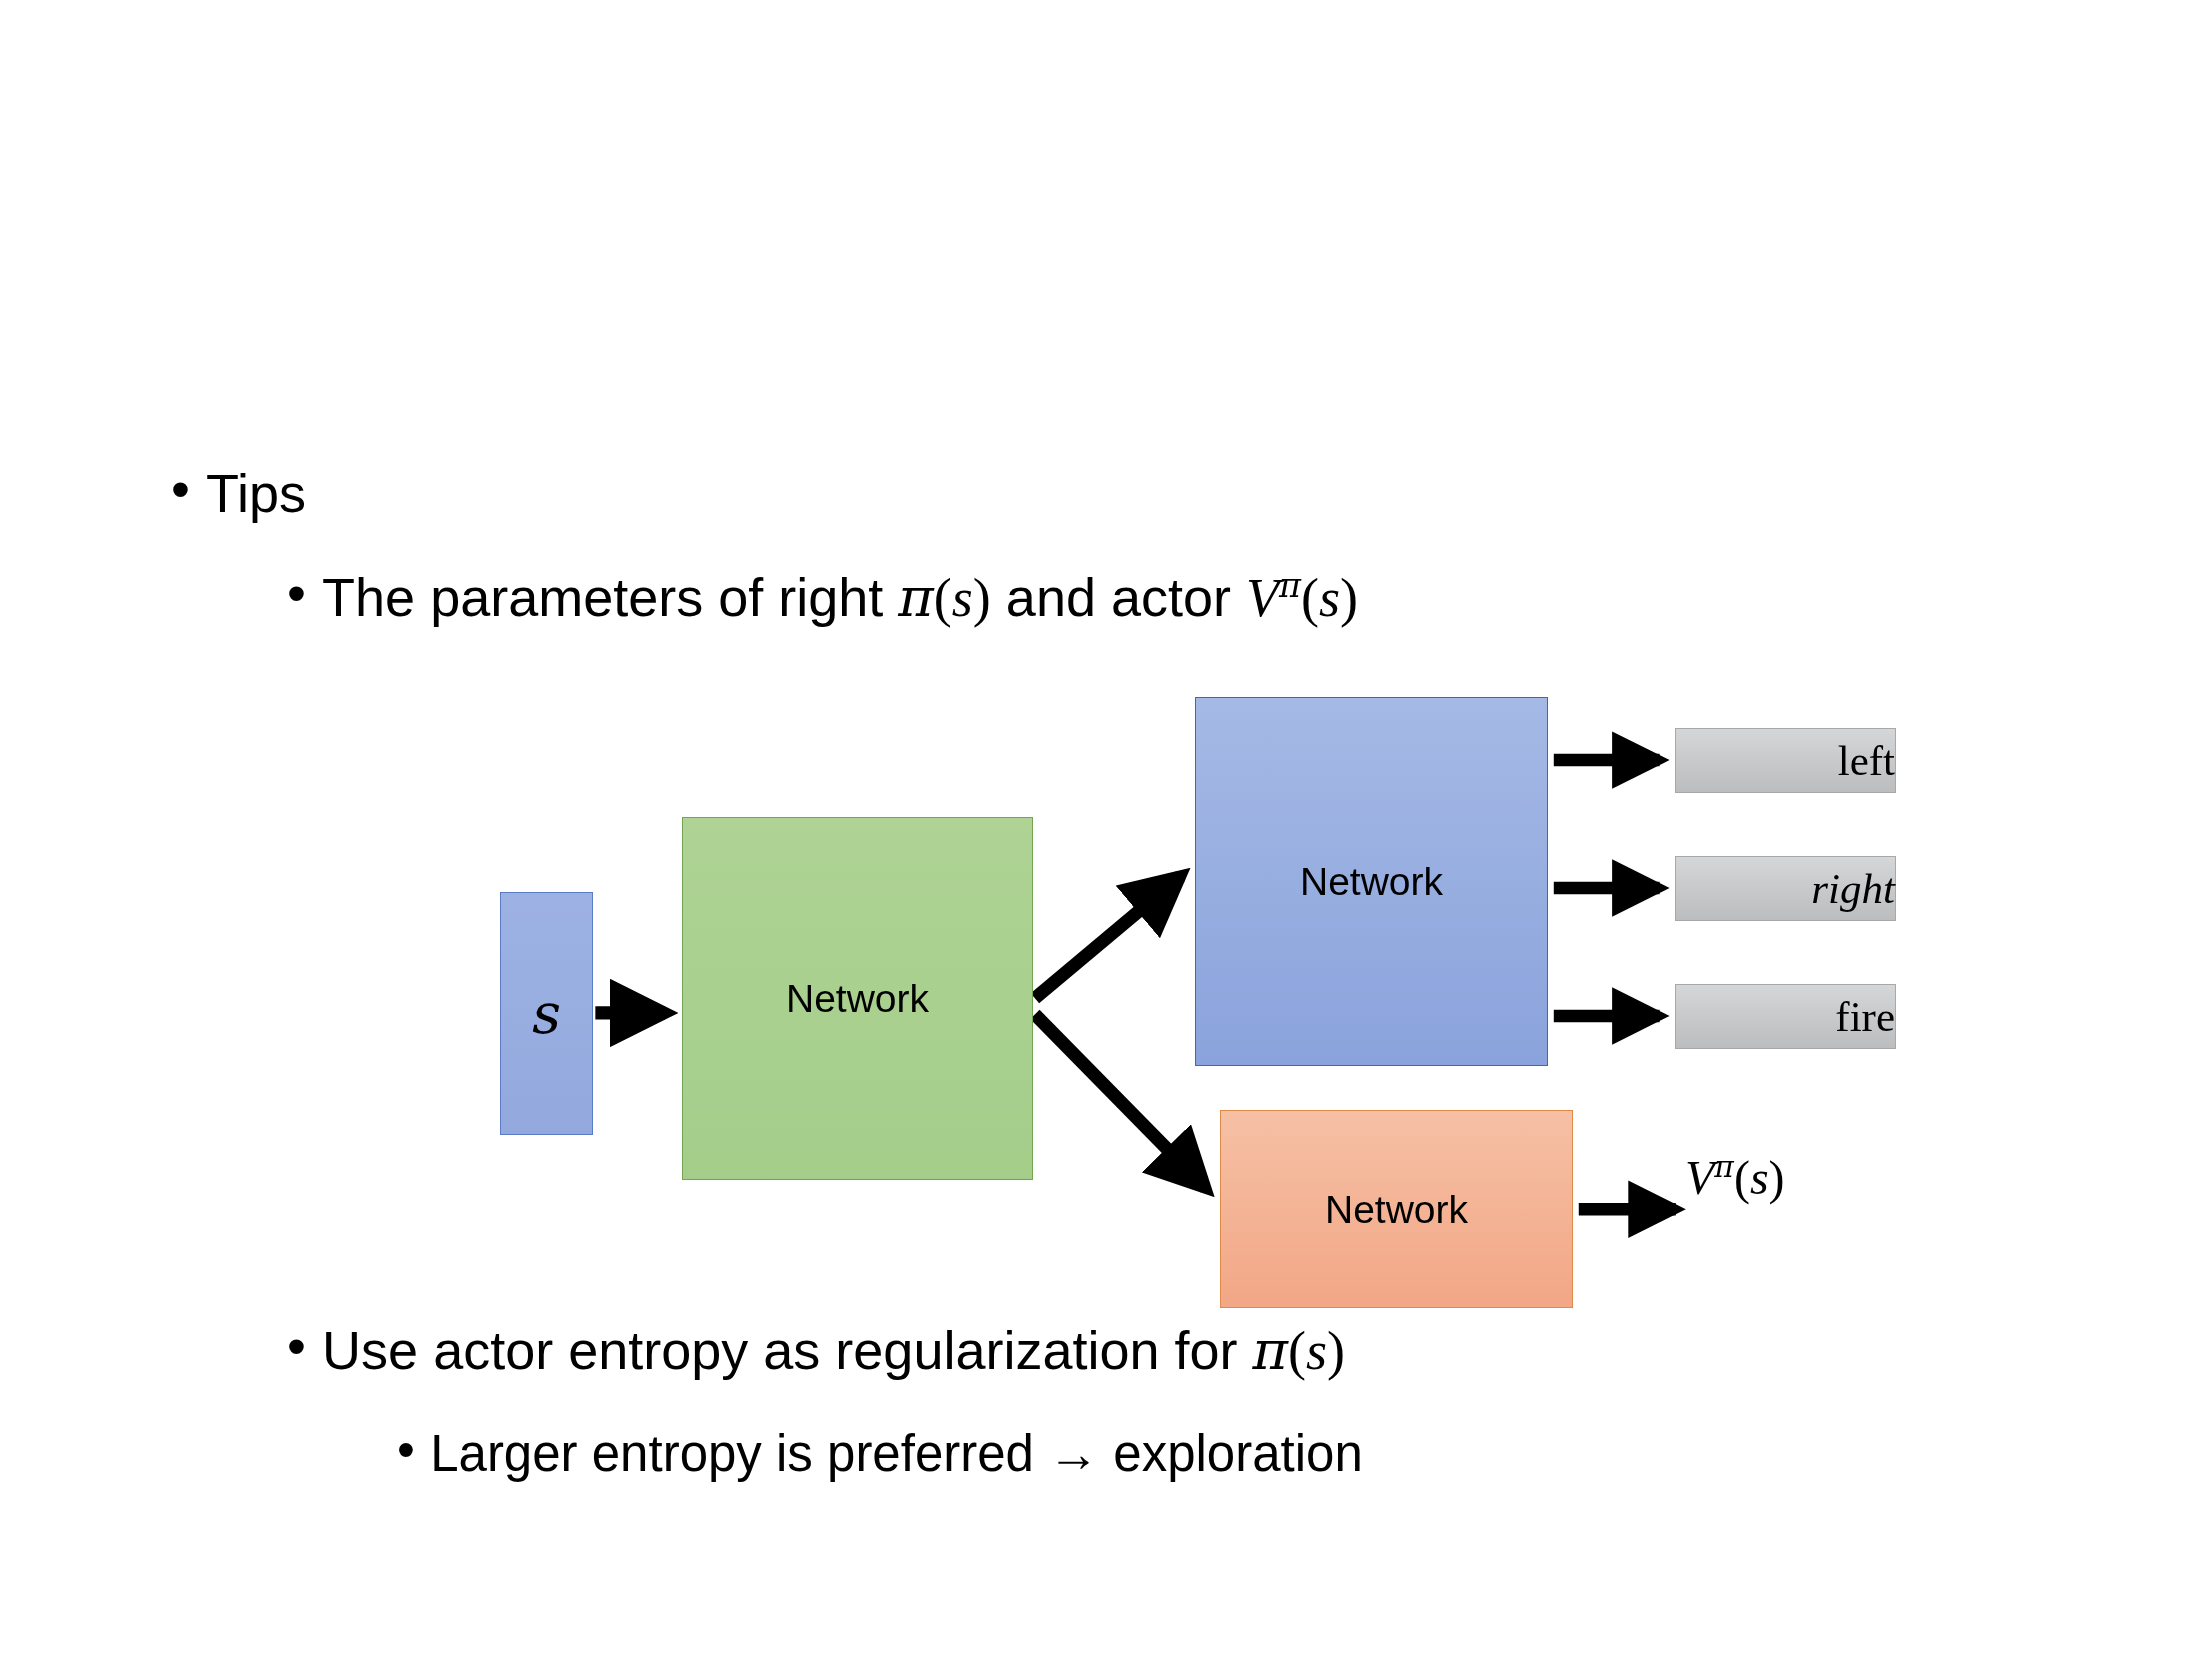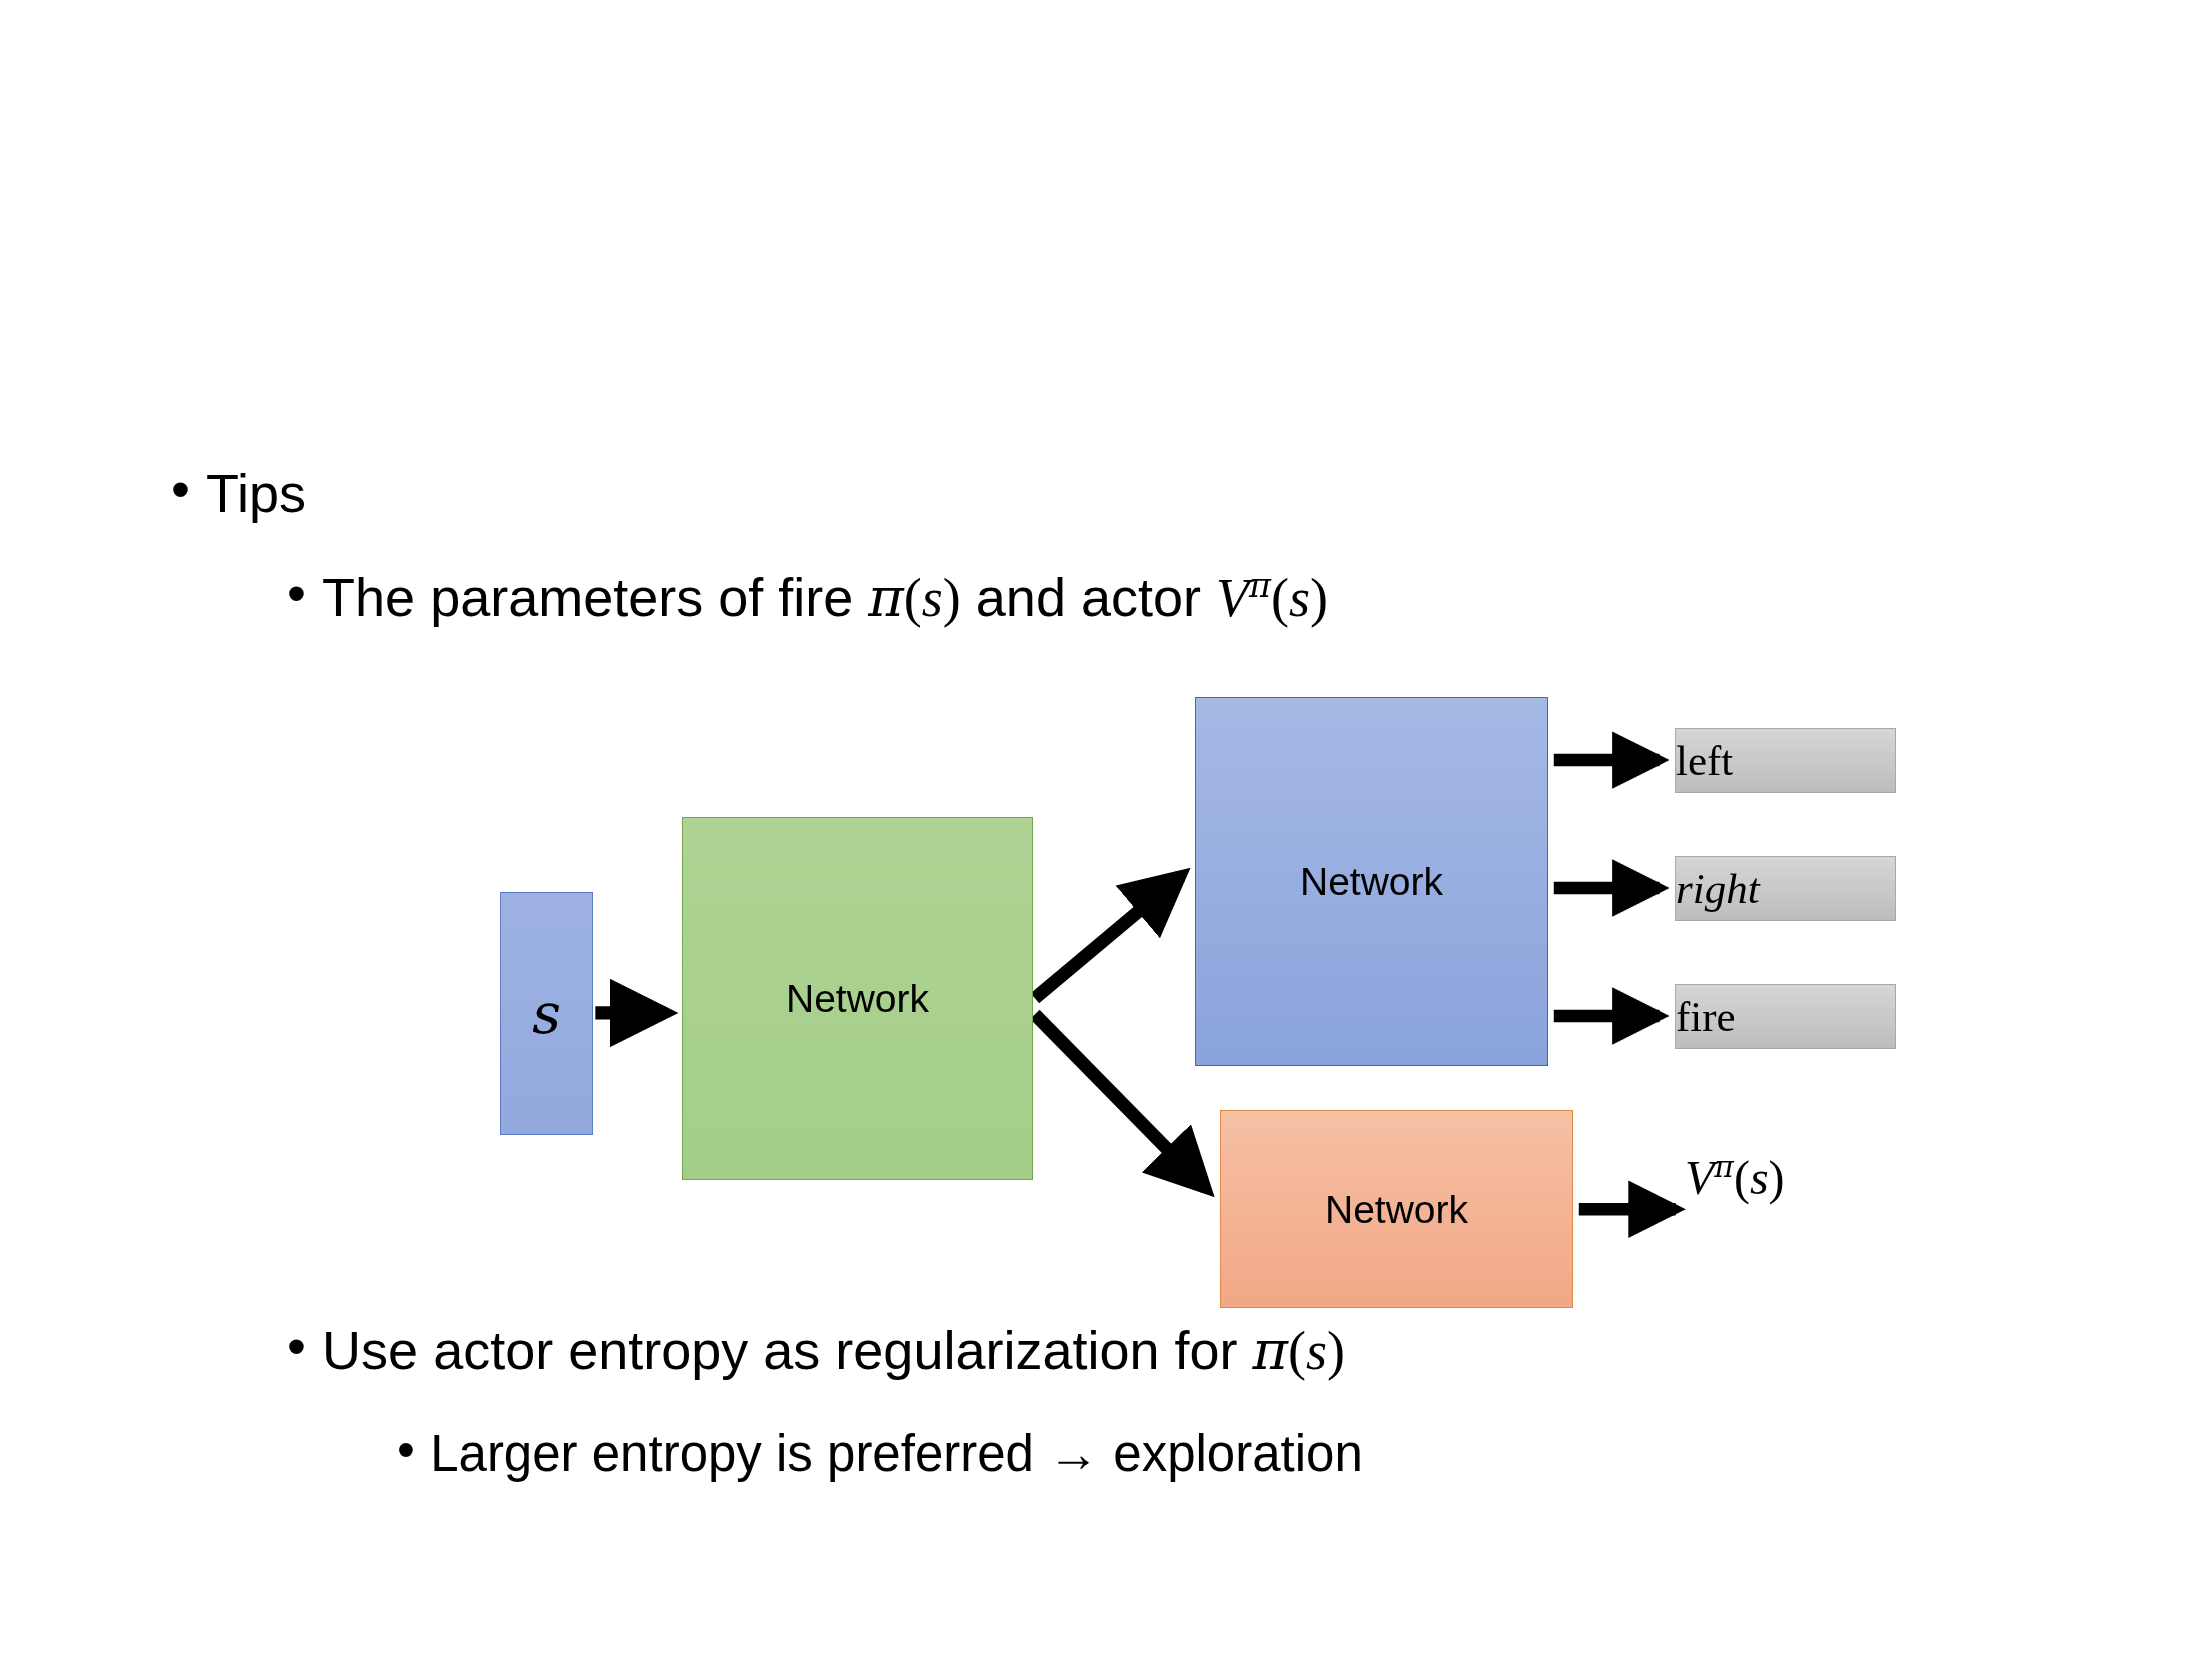--- a/index.html
+++ b/index.html
@@ -161,21 +161,21 @@
     height: 198px;
     background: linear-gradient(180deg, #f6c0a5 0%, #f2a786 100%);
     border: 1.5px solid #e08a48;
   }
 
   .outbox {
     position: absolute;
     box-sizing: border-box;
     display: flex;
     align-items: center;
-    justify-content: flex-start;
+    justify-content: flex-end;
     background: linear-gradient(180deg, #d4d6d8 0%, #bbbdbf 100%);
     border: 1.5px solid #a6a8aa;
     width: 221px;
     height: 65px;
   }
   .outbox .lbl {
     font-family: "Liberation Serif", serif;
     font-size: 43px;
     color: #000;
     line-height: 1;
@@ -200,21 +200,21 @@
 <div id="slide">
 
 
   <div class="bullet" id="bullet-tips">
     <span class="dot">•</span>
     <span class="btext">Tips</span>
   </div>
 
   <div class="bullet" id="bullet-params">
     <span class="dot">•</span>
-    <span class="btext"><span>The parameters of fire </span><span class="mgr">π</span><span class="mpar">(</span><span class="mi">s</span><span class="mpar">)</span><span>  and actor </span><span class="mi">V</span><sup class="msup">π</sup><span class="mpar">(</span><span class="mi">s</span><span class="mpar">)</span><br></span>
+    <span class="btext"><span>The parameters of right </span><span class="mgr">π</span><span class="mpar">(</span><span class="mi">s</span><span class="mpar">)</span><span>  and actor </span><span class="mi">V</span><sup class="msup">π</sup><span class="mpar">(</span><span class="mi">s</span><span class="mpar">)</span><br></span>
   </div>
 
   <div id="diagram">
 
     <svg width="2205" height="1654" viewBox="0 0 3000 2250" style="position:absolute;left:0;top:0;">
       <defs>
         <marker id="ah" markerWidth="5.2" markerHeight="5.2" refX="4.2" refY="2.6" orient="auto" markerUnits="strokeWidth">
           <path d="M0,0 L5.2,2.6 L0,5.2 z" fill="#000000"></path>
         </marker>
         <marker id="ahs" markerWidth="4.6" markerHeight="4.6" refX="3.8" refY="2.3" orient="auto" markerUnits="strokeWidth">

